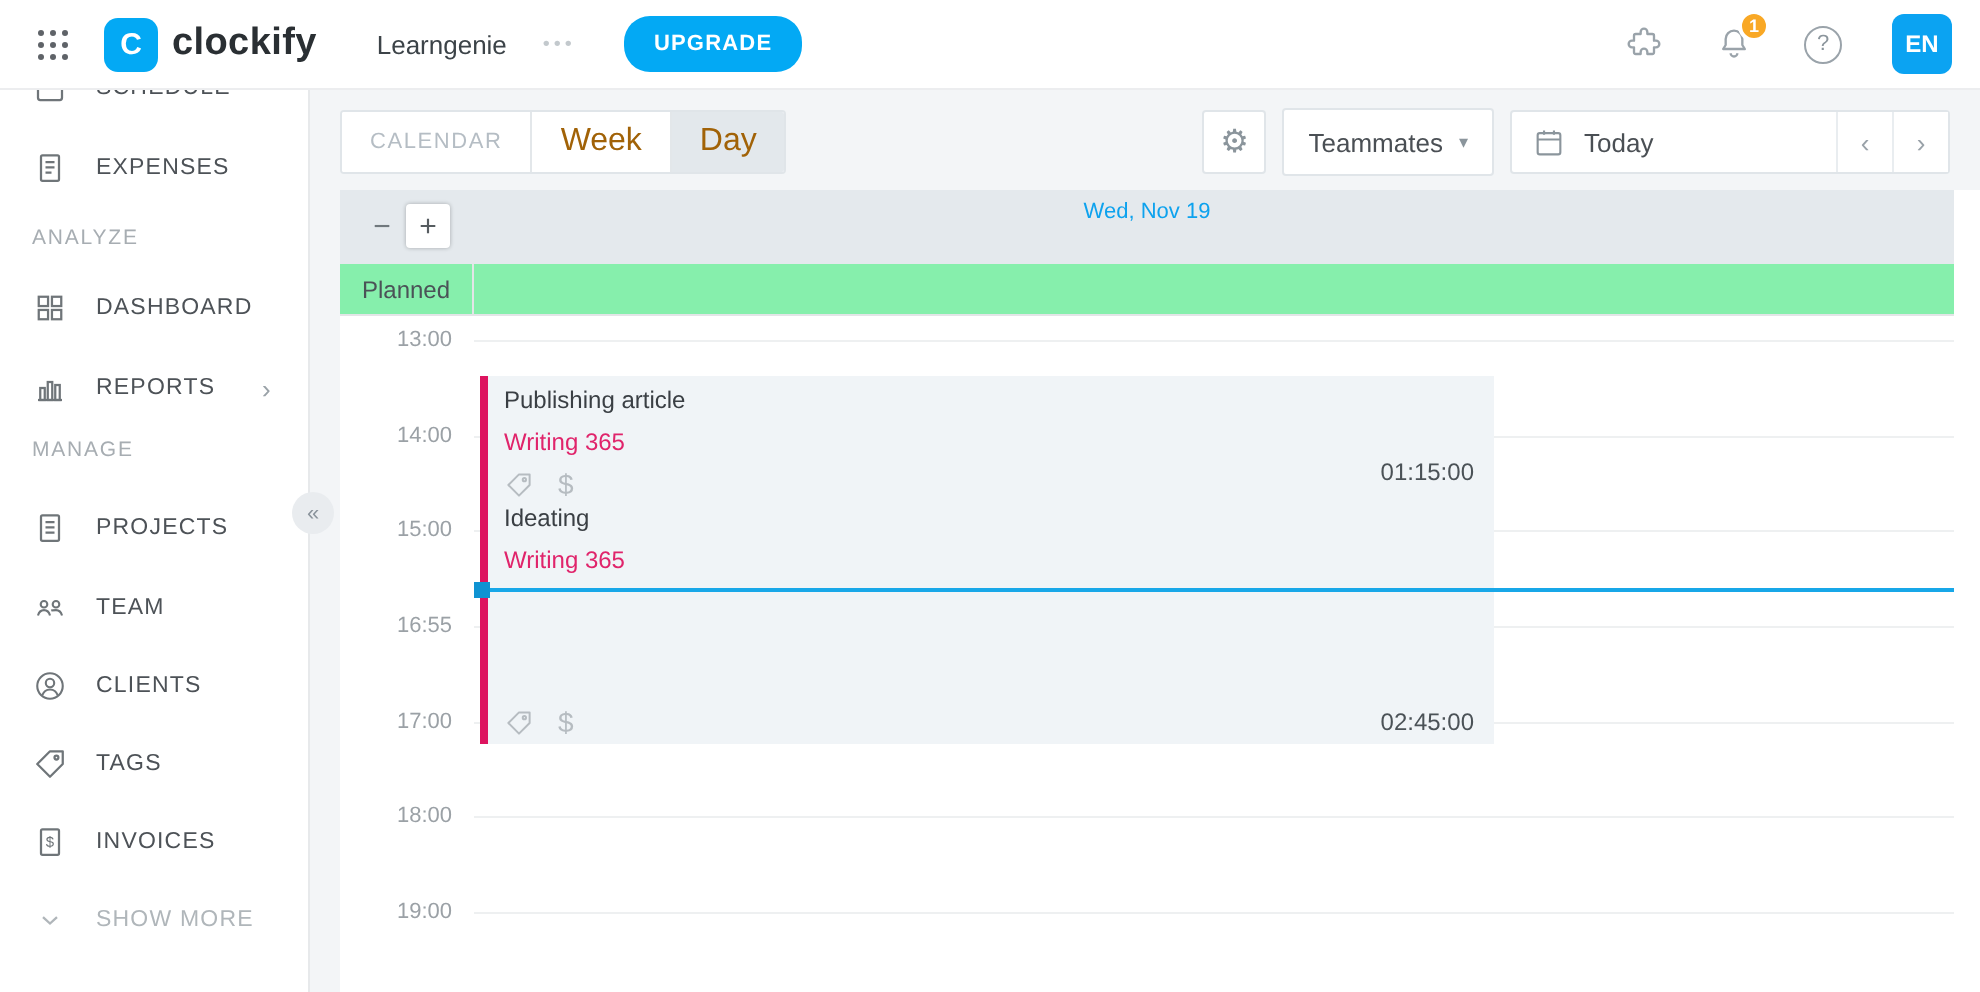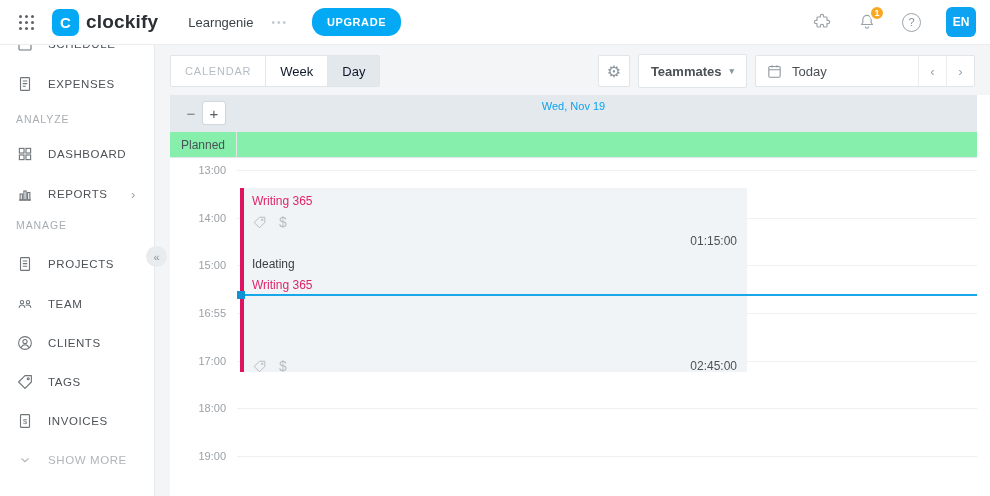--- a/index.html
+++ b/index.html
@@ -51,32 +51,32 @@
   .collapse-btn { position:absolute; left:146px; top:246px; width:21px; height:21px; border-radius:50%;
                   background:#e9ecef; border:none; color:#8a939b; font-size:11px; cursor:pointer;
                   display:flex; align-items:center; justify-content:center; z-index:30; font-family:inherit; }
 
   
   .main { position:absolute; left:155px; top:45px; right:0; bottom:0; background:#f3f5f7; }
   .toolbar { position:absolute; top:10px; left:15px; right:15px; height:32px; display:flex;
              justify-content:space-between; align-items:center; }
   .seg-group { display:inline-flex; border:1px solid #e0e5e9; background:#fff; border-radius:2px;
                height:32px; overflow:hidden; }
-  .seg { display:flex; align-items:center; padding:0 14px; font-size:13px; color:#0f172a;
+  .seg { display:flex; align-items:center; padding:0 14px; font-size:16px; color:#a16207;
          background:#fff; border:none; cursor:pointer; font-family:inherit; }
   .seg + .seg { border-left:1px solid #e3e7ea; }
   .seg-static { font-size:11px; letter-spacing:.8px; color:#b5bdc4; cursor:default; }
   .seg-active { background:#e3e8ec; }
   .toolbar-right { display:flex; align-items:center; gap:8px; }
   .icon-btn { width:32px; height:32px; border:1px solid #e0e5e9; background:#fff; border-radius:2px;
               display:flex; align-items:center; justify-content:center; font-size:16px; color:#8b959c;
               cursor:pointer; font-family:inherit; }
   .dropdown { height:32px; border:1px solid #e0e5e9; background:#fff; border-radius:2px; display:flex;
               align-items:center; padding:16px 12px; font-size:13px; color:#4a4f54; cursor:pointer;
-              font-family:inherit;font-weight:bold; }
+              font-family:inherit; }
   .caret { font-size:9px; color:#8b959c; margin-left:8px; }
   .date-nav { height:32px; width:220px; border:1px solid #e0e5e9; background:#fff; border-radius:2px;
               display:flex; align-items:stretch; }
   .today-btn { flex:1; display:flex; align-items:center; gap:9px; padding:0 10px; background:none;
                border:none; font-size:13px; color:#4a4f54; cursor:pointer; font-family:inherit; }
   .nav-arrow { width:28px; border:none; border-left:1px solid #e9edf0; background:#fff; color:#9aa2a9;
                font-size:13px; cursor:pointer; font-family:inherit; }
 
   
   .cal-panel { position:absolute; left:15px; right:0; top:50px; bottom:0; background:#fff; }
@@ -310,20 +310,21 @@
         <span class="hlabel" style="top:149px">16:55</span>
         <div class="hline" style="top:203px"></div>
         <span class="hlabel" style="top:197px">17:00</span>
         <div class="hline" style="top:250px"></div>
         <span class="hlabel" style="top:244px">18:00</span>
         <div class="hline" style="top:298px"></div>
         <span class="hlabel" style="top:292px">19:00</span>
 
         <div class="event-wrap">
           <div class="event event-1">
+            <div class="ev-title">Publishing article</div>
             <div class="ev-project">Writing 365</div>
             <div class="ev-icons">
               <span>
                 <svg width="15" height="15" viewBox="0 0 24 24" fill="none" stroke="#b6bcc1" stroke-width="1.6" stroke-linejoin="round">
                     <path d="M3.5 12 12 3.5h8.5V12L12 20.5z"></path>
                     <circle cx="16.3" cy="7.7" r="1.3"></circle>
                   </svg>
               </span>
               <span class="dollar">$</span>
             </div>

